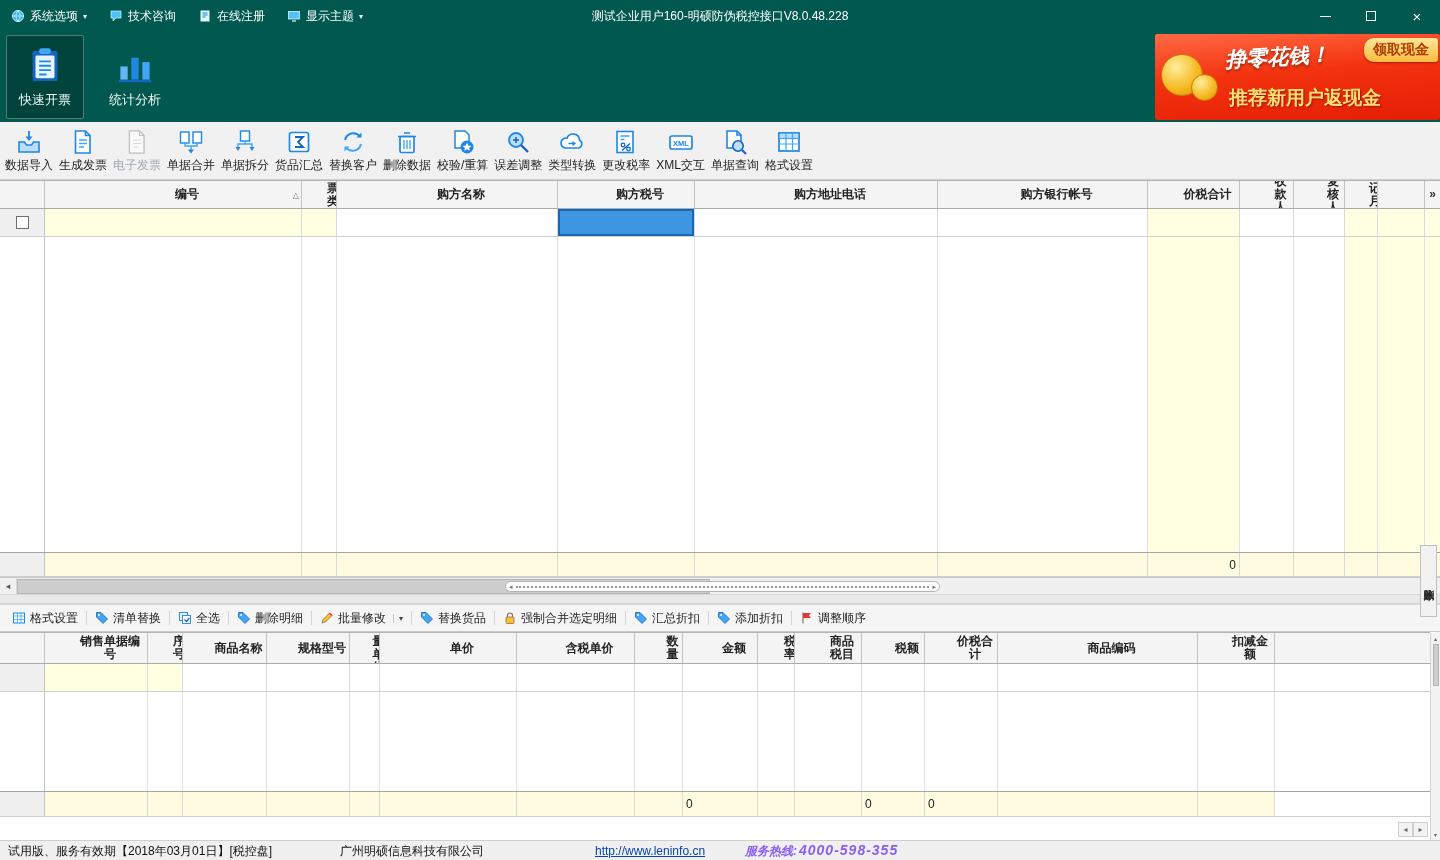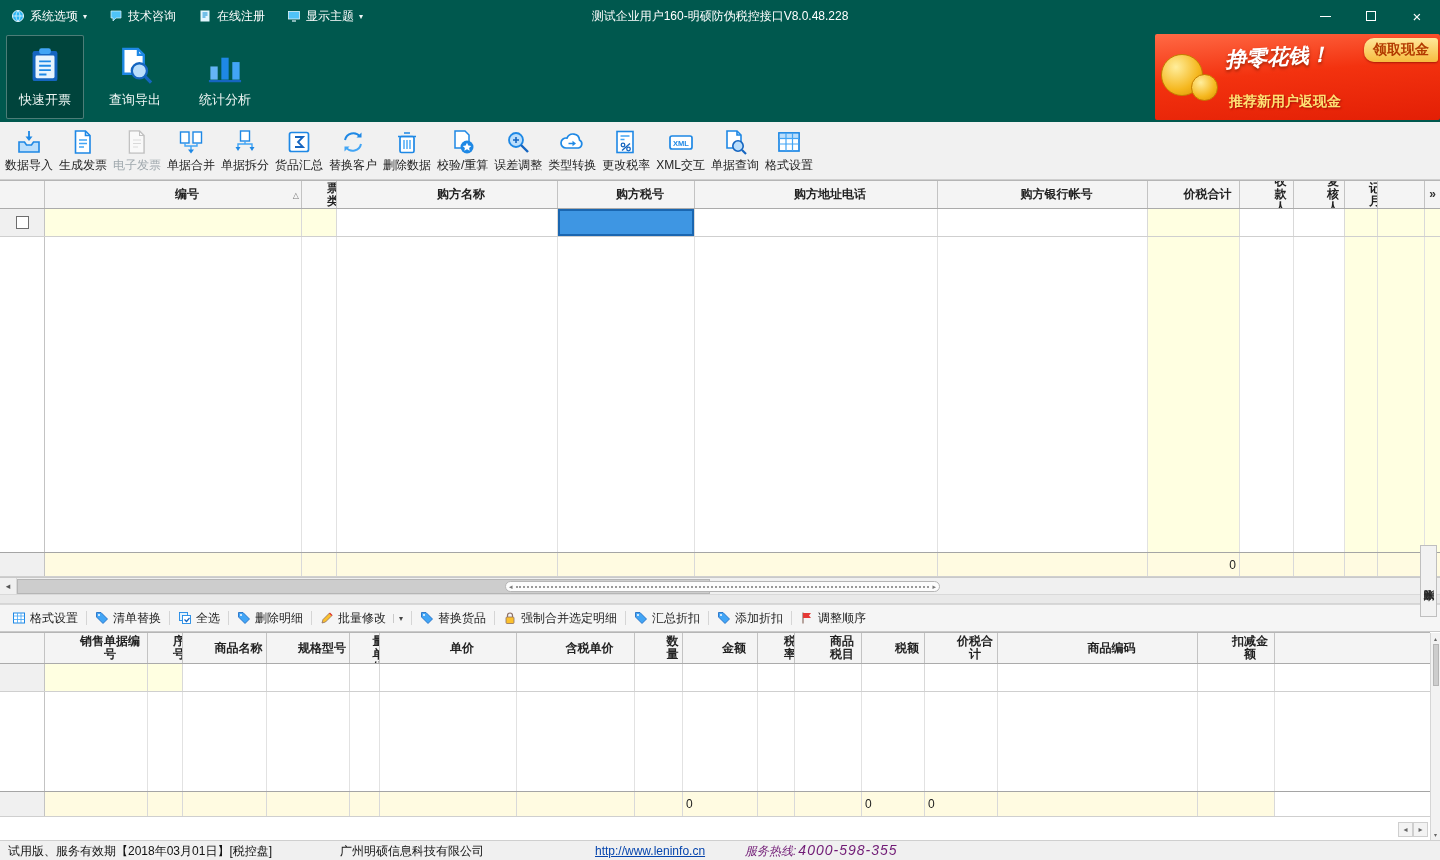--- a/index.html
+++ b/index.html
@@ -29,21 +29,21 @@
   .rlabel { font-size:13px; }
 
   
   .ad { position:absolute; right:0; top:2px; width:285px; height:86px; background:linear-gradient(175deg,#ff6a45 0%,#f3320f 45%,#e31f05 100%); border-radius:2px; overflow:hidden; cursor:pointer; }
   .ad-coin { position:absolute; left:4px; top:8px; width:70px; height:72px; }
   .coin { position:absolute; border-radius:50%; background:radial-gradient(circle at 35% 30%, #ffee9c, #f5b71e 60%, #d78f00); border:1px solid #c47f00; }
   .c1 { width:42px; height:42px; left:2px; top:12px; }
   .c2 { width:27px; height:27px; left:32px; top:32px; }
   .ad-main { position:absolute; left:70px; top:9px; color:#fff; font-size:21px; font-weight:bold; font-style:italic; transform:rotate(-3deg); text-shadow:0 2px 3px rgba(140,30,0,.8); white-space:nowrap; }
   .ad-badge { position:absolute; right:2px; top:4px; background:linear-gradient(#ffe79a,#f7bb3e); color:#b33b00; font-size:14px; font-weight:bold; padding:3px 9px; border-radius:10px 3px 3px 10px; box-shadow:0 1px 2px rgba(100,0,0,.5); }
-  .ad-sub { position:absolute; left:74px; bottom:9px; color:#ffe173; font-size:14px; font-weight:bold; text-shadow:1px 1px 2px rgba(120,0,0,.65); white-space:nowrap;margin-top:28px; }
+  .ad-sub { position:absolute; left:74px; bottom:9px; color:#ffe173; font-size:19px; font-weight:bold; text-shadow:1px 1px 2px rgba(120,0,0,.65); white-space:nowrap;margin-top:28px; }
 
   
   .main-toolbar { position:absolute; top:122px; left:0; right:0; height:58px; background:#f1f1f1; border-bottom:1px solid #cfcfcf; display:flex; align-items:center; padding:2px 2px 0 2px; }
   .tb-item { min-width:54px; height:52px; display:flex; flex-direction:column; align-items:center; justify-content:center; gap:2px; padding:0 3px; cursor:pointer; }
   .tbicon svg { width:26px; height:26px; display:block; }
   .tb-label { font-size:12px; color:#222; white-space:nowrap; }
   .tb-item.disabled { cursor:default; }
   .tb-item.disabled svg { filter:grayscale(1) brightness(1.3) opacity(.55); }
   .tb-item.disabled .tb-label { color:#9fa8ad; }
 
@@ -102,21 +102,21 @@
   .vs-thumb { width:6px; height:42px; background:#cdcdcd; border:1px solid #b5b5b5; margin-bottom:auto; cursor:pointer; }
   .mini-scroll { position:absolute; right:12px; top:822px; display:flex; z-index:5; }
   .mini-scroll span { width:15px; height:15px; border:1px solid #cfcfcf; background:#f3f3f3; display:flex; align-items:center; justify-content:center; font-size:8px; color:#666; cursor:pointer; }
 
   
   .statusbar { position:absolute; top:840px; left:0; right:0; height:20px; background:#f0f0f0; border-top:1px solid #cfcfcf; font-size:12px; z-index:8; }
   .statusbar > * { position:absolute; top:50%; transform:translateY(-50%); white-space:nowrap; }
   .sb-left { left:8px; color:#111; }
   .sb-company { left:340px; color:#111; }
   .sb-url { left:595px; color:#0645ad; text-decoration:underline; cursor:pointer; }
-  .sb-hotline { left:745px; color:#701a75; font-weight:normal; font-style:italic; }
+  .sb-hotline { left:745px; color:#8b5cf6; font-weight:bold; font-style:italic; }
   .sb-hotline .num { font-size:14px; margin-left:2px; letter-spacing:1px; }
 </style>
 </head>
 <body>
 
 <div class="app">
 
   <div class="titlebar">
     <div class="menubar" id="menubar">
         <div class="menu-item">
@@ -176,31 +176,20 @@
         <div class="rtab active">
           <span class="ricon">
             <svg viewBox="0 0 26 26">
               <rect x="4.5" y="3.5" width="17" height="20.5" rx="1.5" fill="#1565C0"></rect>
               <rect x="6.5" y="6.5" width="13" height="15.5" rx="1" fill="#E8F4FD"></rect>
               <rect x="9" y="1.5" width="8" height="4" rx="1.5" fill="#42A5F5"></rect>
               <path d="M9 10.5h8M9 13.5h8M9 16.5h8M9 19.5h5" stroke="#1E88E5" stroke-width="1.3"></path>
             </svg>
           </span>
           <div class="rlabel">快速开票</div>
-        </div>
-        <div class="rtab">
-          <span class="ricon">
-            <svg viewBox="0 0 26 26">
-              <path d="M5 2h10l4 4v13H5z" fill="#fff" stroke="#1E88E5" stroke-width="1.6"></path>
-              <path d="M15 2v4h4" fill="none" stroke="#1E88E5" stroke-width="1.6"></path>
-              <circle cx="16" cy="17" r="5.2" fill="#BBDEFB" stroke="#1565C0" stroke-width="1.6"></circle>
-              <path d="M20 21l4 4" stroke="#1565C0" stroke-width="2.2"></path>
-            </svg>
-          </span>
-          <div class="rlabel">查询导出</div>
         </div>
         <div class="rtab">
           <span class="ricon">
             <svg viewBox="0 0 26 26">
               <rect x="3" y="14" width="5" height="9" fill="#64B5F6"></rect>
               <rect x="10.5" y="8" width="5" height="15" fill="#1E88E5"></rect>
               <rect x="18" y="11" width="5" height="12" fill="#42A5F5"></rect>
               <path d="M2 24h22" stroke="#1565C0" stroke-width="1.5"></path>
             </svg>
           </span>

